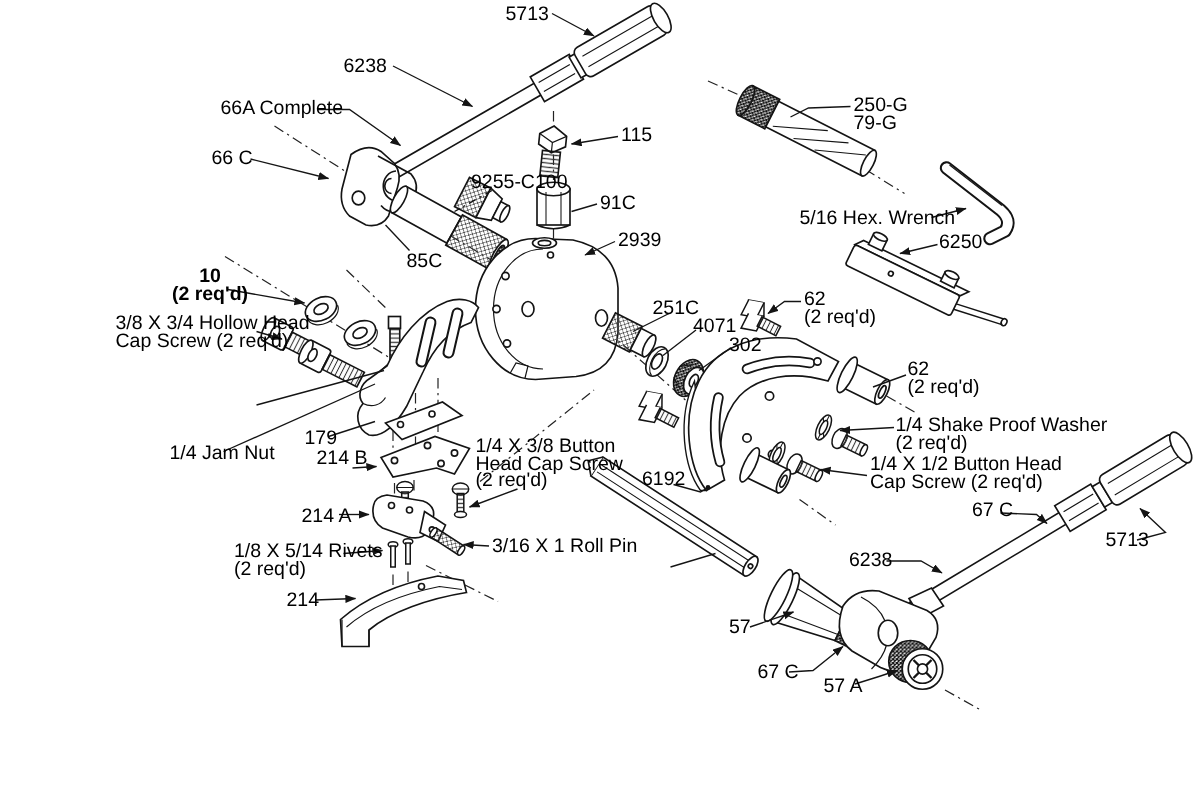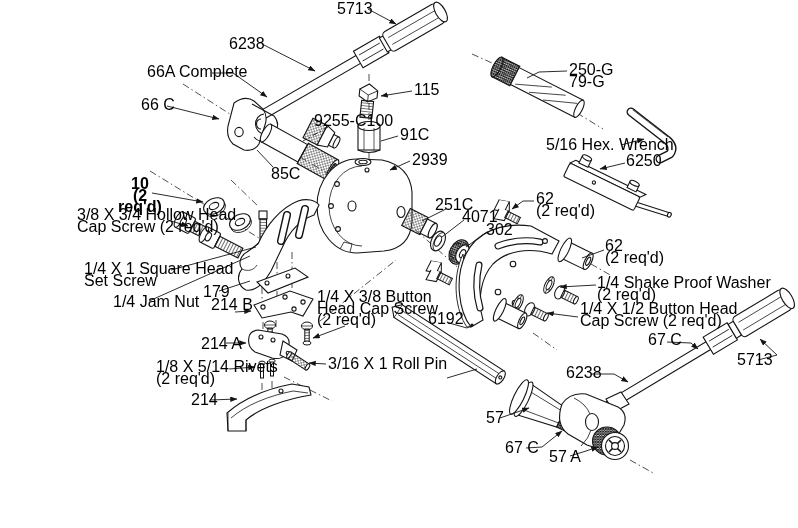--- a/index.html
+++ b/index.html
@@ -1,19 +1,19 @@
 <!DOCTYPE html>
 <html><head>
 <meta charset="utf-8">
 <style>
   html,body{margin:0;padding:0;background:#fff;}
   .stage{position:relative;width:798px;height:528px;background:#fff;overflow:hidden;
          font-family:"Liberation Sans",sans-serif;}
   .stage svg{position:absolute;left:0;top:0;}
-  .lbl{position:absolute;font-size:16px;line-height:11.5px;color:#000;
+  .lbl{position:absolute;font-size:13px;line-height:11.5px;color:#000;
        white-space:pre-line;letter-spacing:0;}
   .c{text-align:center;font-weight:bold;}
 </style>
 </head>
 <body>
 
 <div class="stage">
 
 <svg width="798" height="528" viewBox="0 0 798 528">
   <defs>
@@ -442,22 +442,20 @@
   <div class="lbl" style="left:141px;top:99px">66 C</div>
   <div class="lbl" style="left:414px;top:84px">115</div>
   <div class="lbl" style="left:314px;top:115px">9255-C100</div>
   <div class="lbl" style="left:400px;top:129px">91C</div>
   <div class="lbl" style="left:412px;top:154px">2939</div>
   <div class="lbl" style="left:271px;top:168px">85C</div>
   <div class="lbl c" style="left:110px;top:178px;width:60px">10
 (2 req'd)</div>
   <div class="lbl" style="left:77px;top:209px">3/8 X 3/4 Hollow Head
 Cap Screw (2 req'd)</div>
-  <div class="lbl" style="left:84px;top:263px">1/4 X 1 Square Head
-Set Screw</div>
   <div class="lbl" style="left:113px;top:296px">1/4 Jam Nut</div>
   <div class="lbl" style="left:203px;top:286px">179</div>
   <div class="lbl" style="left:211px;top:299px">214 B</div>
   <div class="lbl" style="left:201px;top:338px">214 A</div>
   <div class="lbl" style="left:156px;top:361px">1/8 X 5/14 Rivets
 (2 req'd)</div>
   <div class="lbl" style="left:191px;top:394px">214</div>
   <div class="lbl" style="left:317px;top:291px">1/4 X 3/8 Button
 Head Cap Screw
 (2 req'd)</div>
@@ -469,21 +467,21 @@
   <div class="lbl" style="left:536px;top:193px">62
 (2 req'd)</div>
   <div class="lbl" style="left:605px;top:240px">62
 (2 req'd)</div>
   <div class="lbl" style="left:597px;top:277px">1/4 Shake Proof Washer
 (2 req'd)</div>
   <div class="lbl" style="left:580px;top:303px">1/4 X 1/2 Button Head
 Cap Screw (2 req'd)</div>
   <div class="lbl" style="left:569px;top:64px">250-G
 79-G</div>
-  <div class="lbl" style="left:546px;top:139px">5/16 Hex. Wrench</div>
+  <div class="lbl" style="left:533px;top:139px">5/16 Hex. Wrench</div>
   <div class="lbl" style="left:626px;top:155px">6250</div>
   <div class="lbl" style="left:648px;top:334px">67 C</div>
   <div class="lbl" style="left:737px;top:354px">5713</div>
   <div class="lbl" style="left:566px;top:367px">6238</div>
   <div class="lbl" style="left:486px;top:412px">57</div>
   <div class="lbl" style="left:505px;top:442px">67 C</div>
   <div class="lbl" style="left:549px;top:451px">57 A</div>
 
 </div>
 

